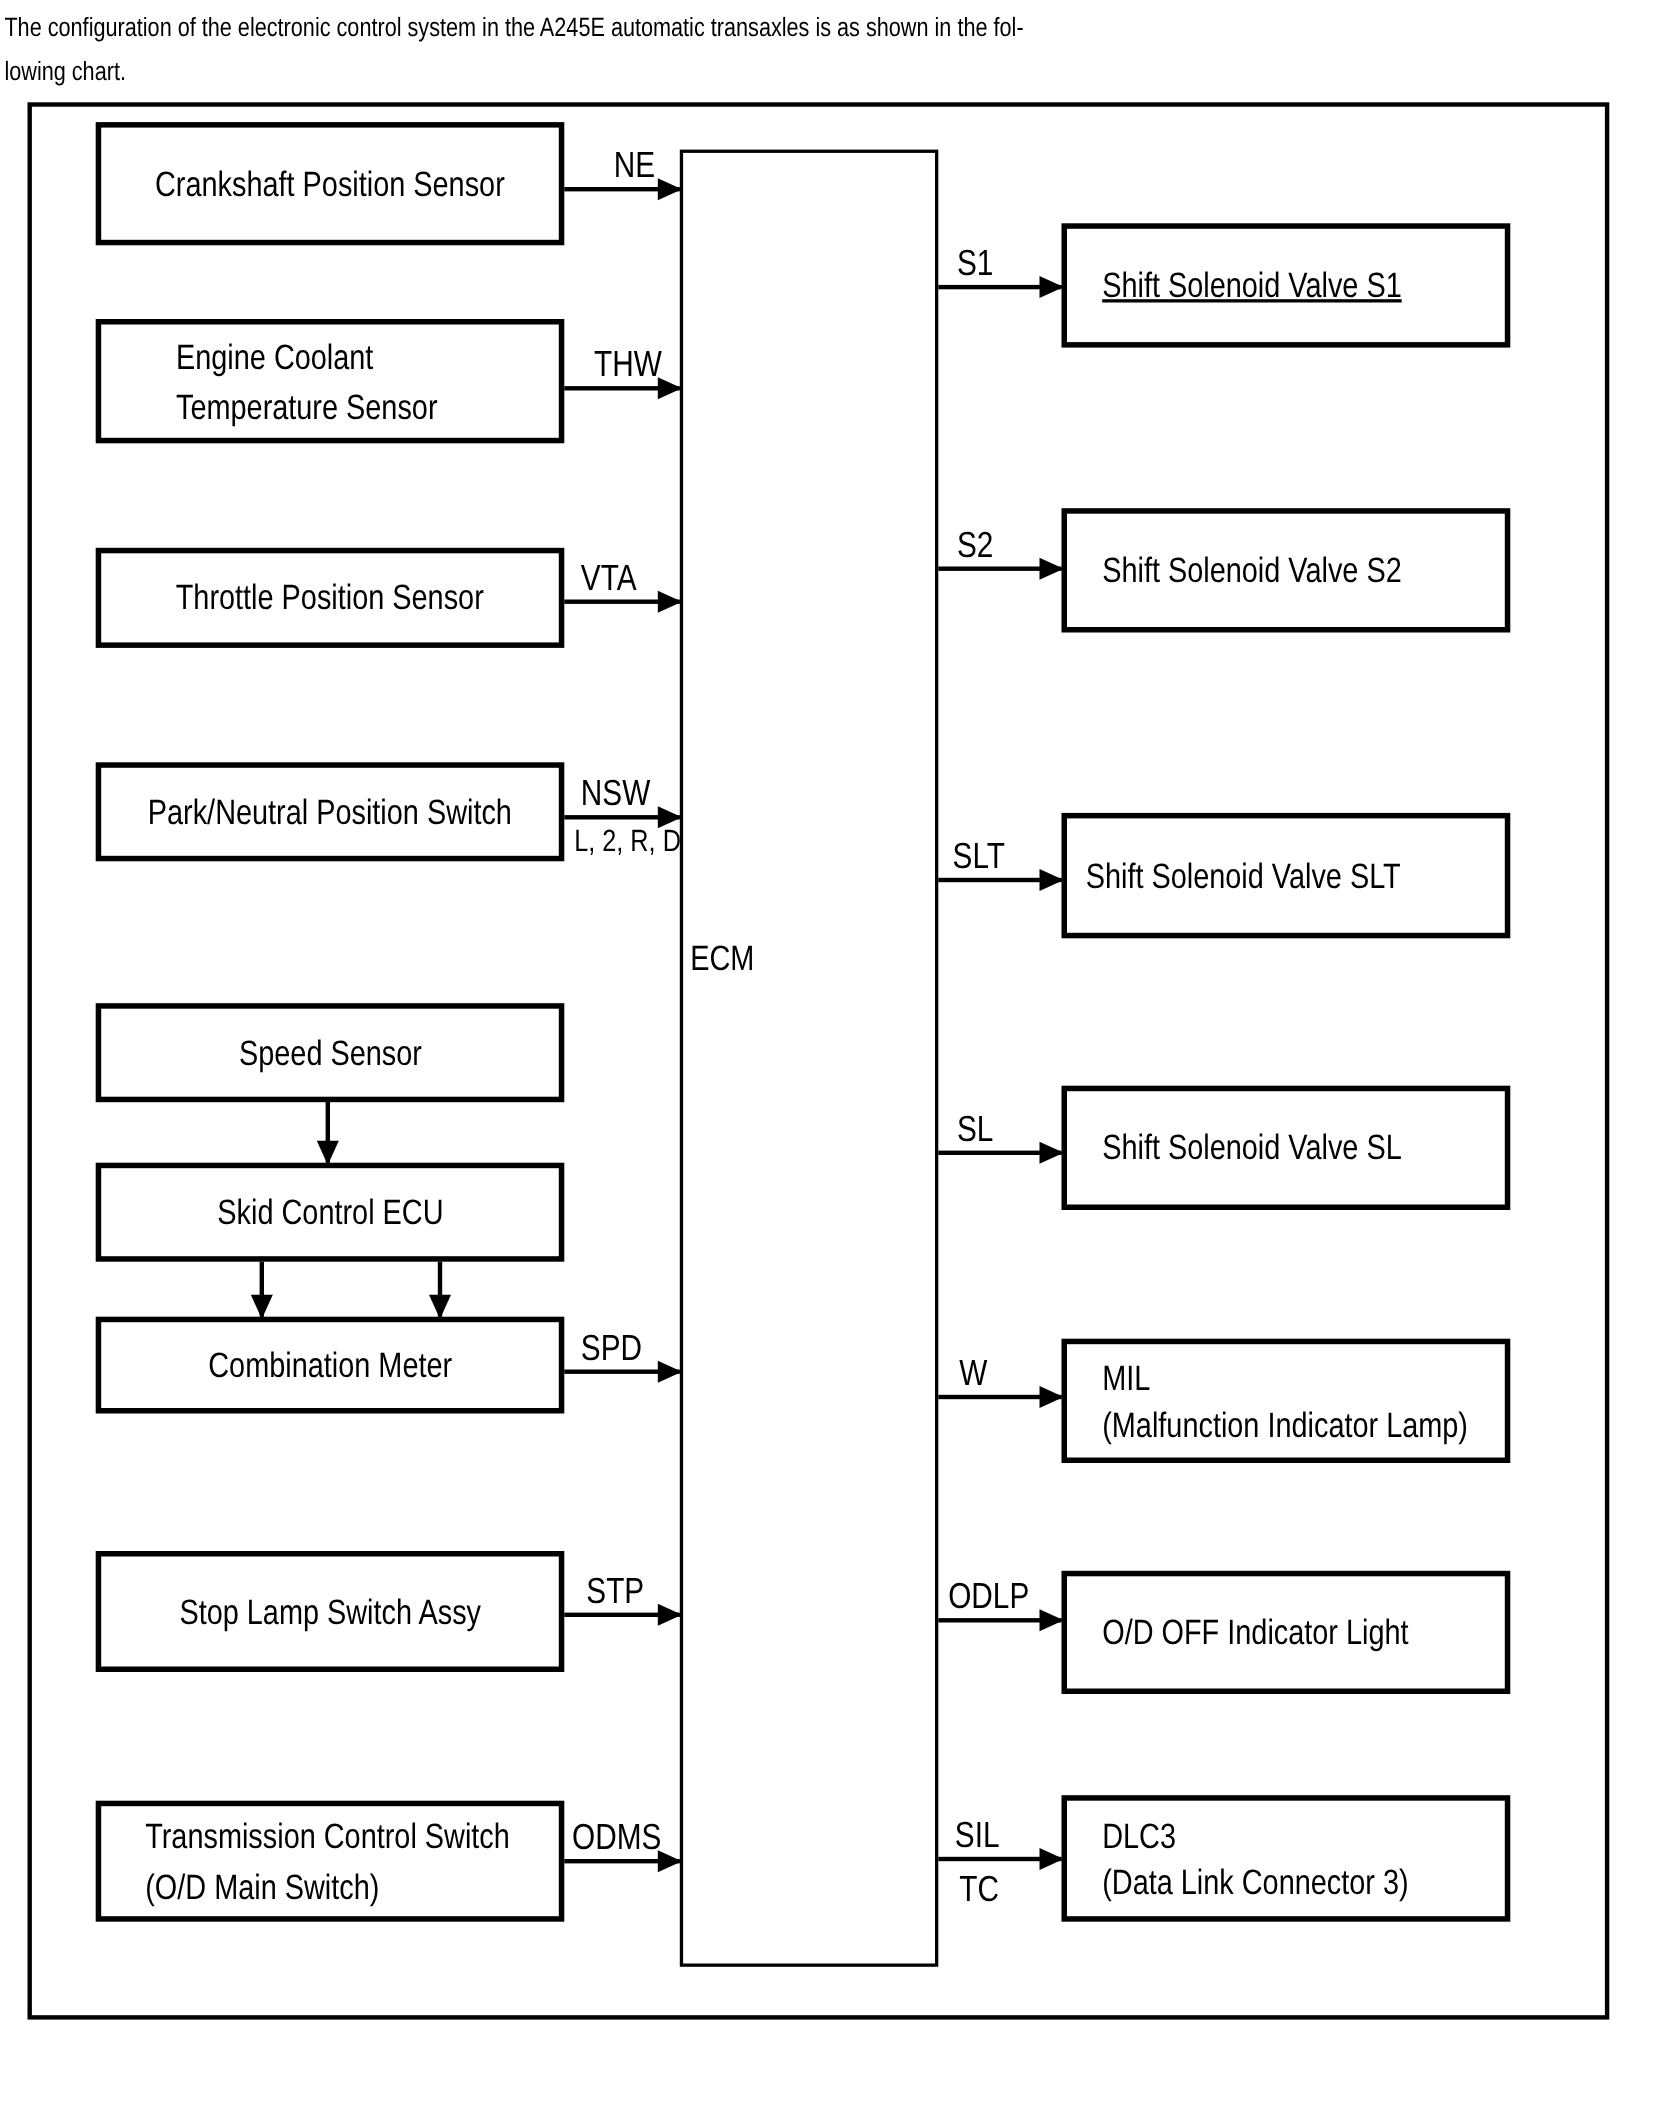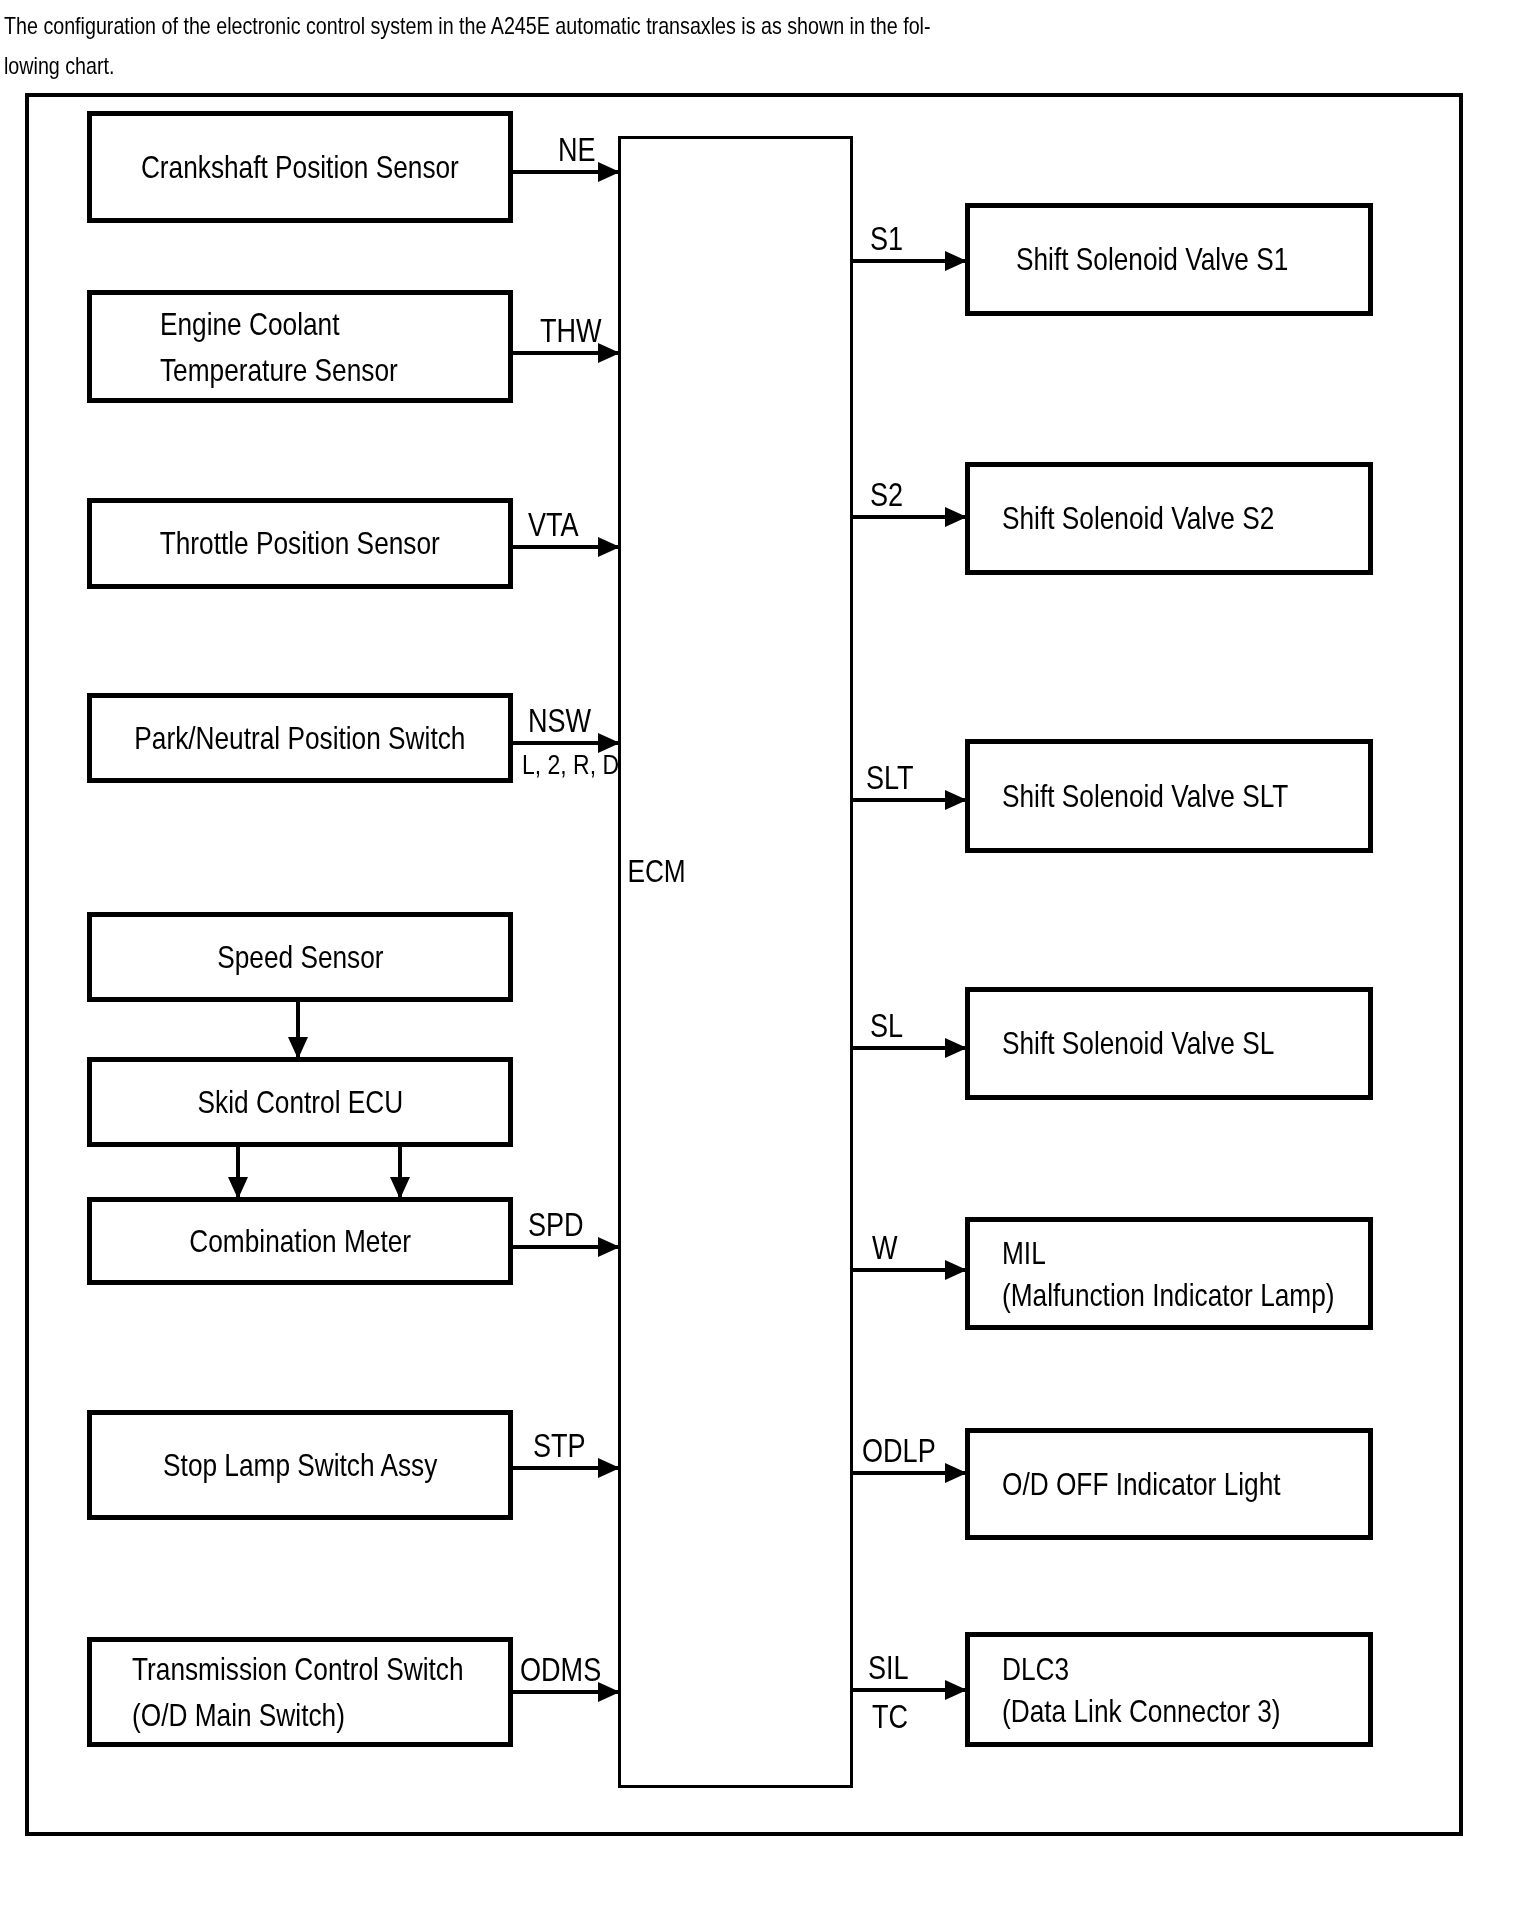--- a/index.html
+++ b/index.html
@@ -93,29 +93,29 @@
     <span class="cxc">Stop Lamp Switch Assy</span>
   </div>
 
   <div class="box alignleft" style="left:87px;top:1637px;width:426px;height:110px;padding-left:40px;">
     <div class="lines">
       <span class="cx">Transmission Control Switch</span>
       <span class="cx">(O/D Main Switch)</span>
     </div>
   </div>
 
-  <div class="box alignleft" style="left:965px;top:203px;width:408px;height:113px;padding-left:46px;">
+  <div class="box alignleft" style="left:965px;top:203px;width:408px;height:113px;padding-left:32px;text-decoration:underline;">
     <span class="cx">Shift Solenoid Valve S1</span>
   </div>
 
   <div class="box alignleft" style="left:965px;top:462px;width:408px;height:113px;padding-left:32px;">
     <span class="cx">Shift Solenoid Valve S2</span>
   </div>
 
-  <div class="box alignleft" style="left:965px;top:739px;width:408px;height:114px;padding-left:32px;">
+  <div class="box alignleft" style="left:965px;top:739px;width:408px;height:114px;padding-left:17px;">
     <span class="cx">Shift Solenoid Valve SLT</span>
   </div>
 
   <div class="box alignleft" style="left:965px;top:987px;width:408px;height:113px;padding-left:32px;">
     <span class="cx">Shift Solenoid Valve SL</span>
   </div>
 
   <div class="box alignleft" style="left:965px;top:1217px;width:408px;height:113px;padding-left:32px;">
     <div class="lines2">
       <span class="cx">MIL</span>

